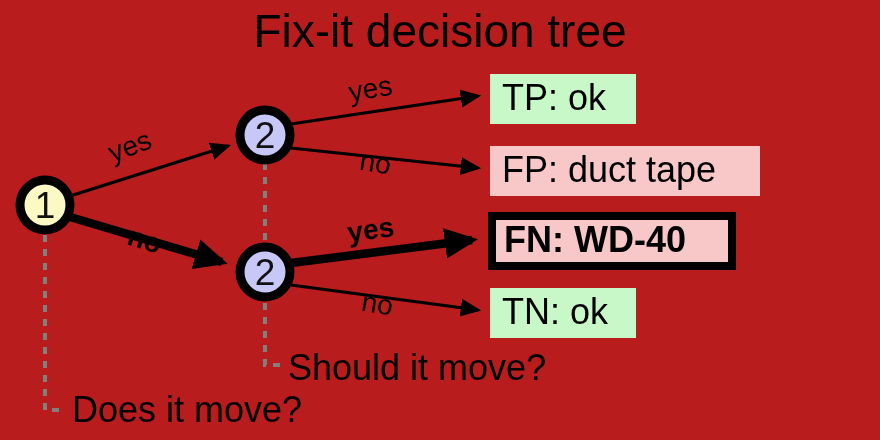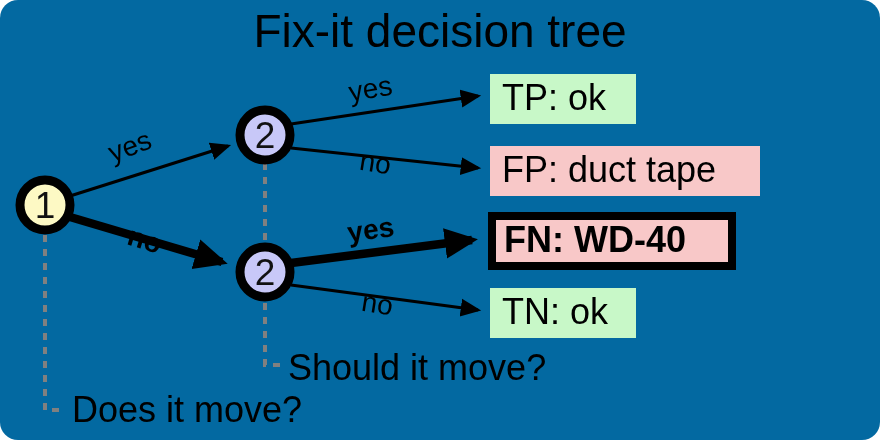--- a/index.html
+++ b/index.html
@@ -4,24 +4,23 @@
 <style>
   html, body {
     margin: 0;
     padding: 0;
     background: #ffffff;
   }
   #canvas {
     position: relative;
     width: 880px;
     height: 440px;
-    background: #0369a1;
+    background: #b91c1c;
     overflow: hidden;
     font-family: "Liberation Sans", sans-serif;
-    border-radius: 18px;
   }
   #diagram-svg {
     position: absolute;
     left: 0;
     top: 0;
     width: 880px;
     height: 440px;
   }
   .title-text {
     font-family: "Liberation Sans", sans-serif;

